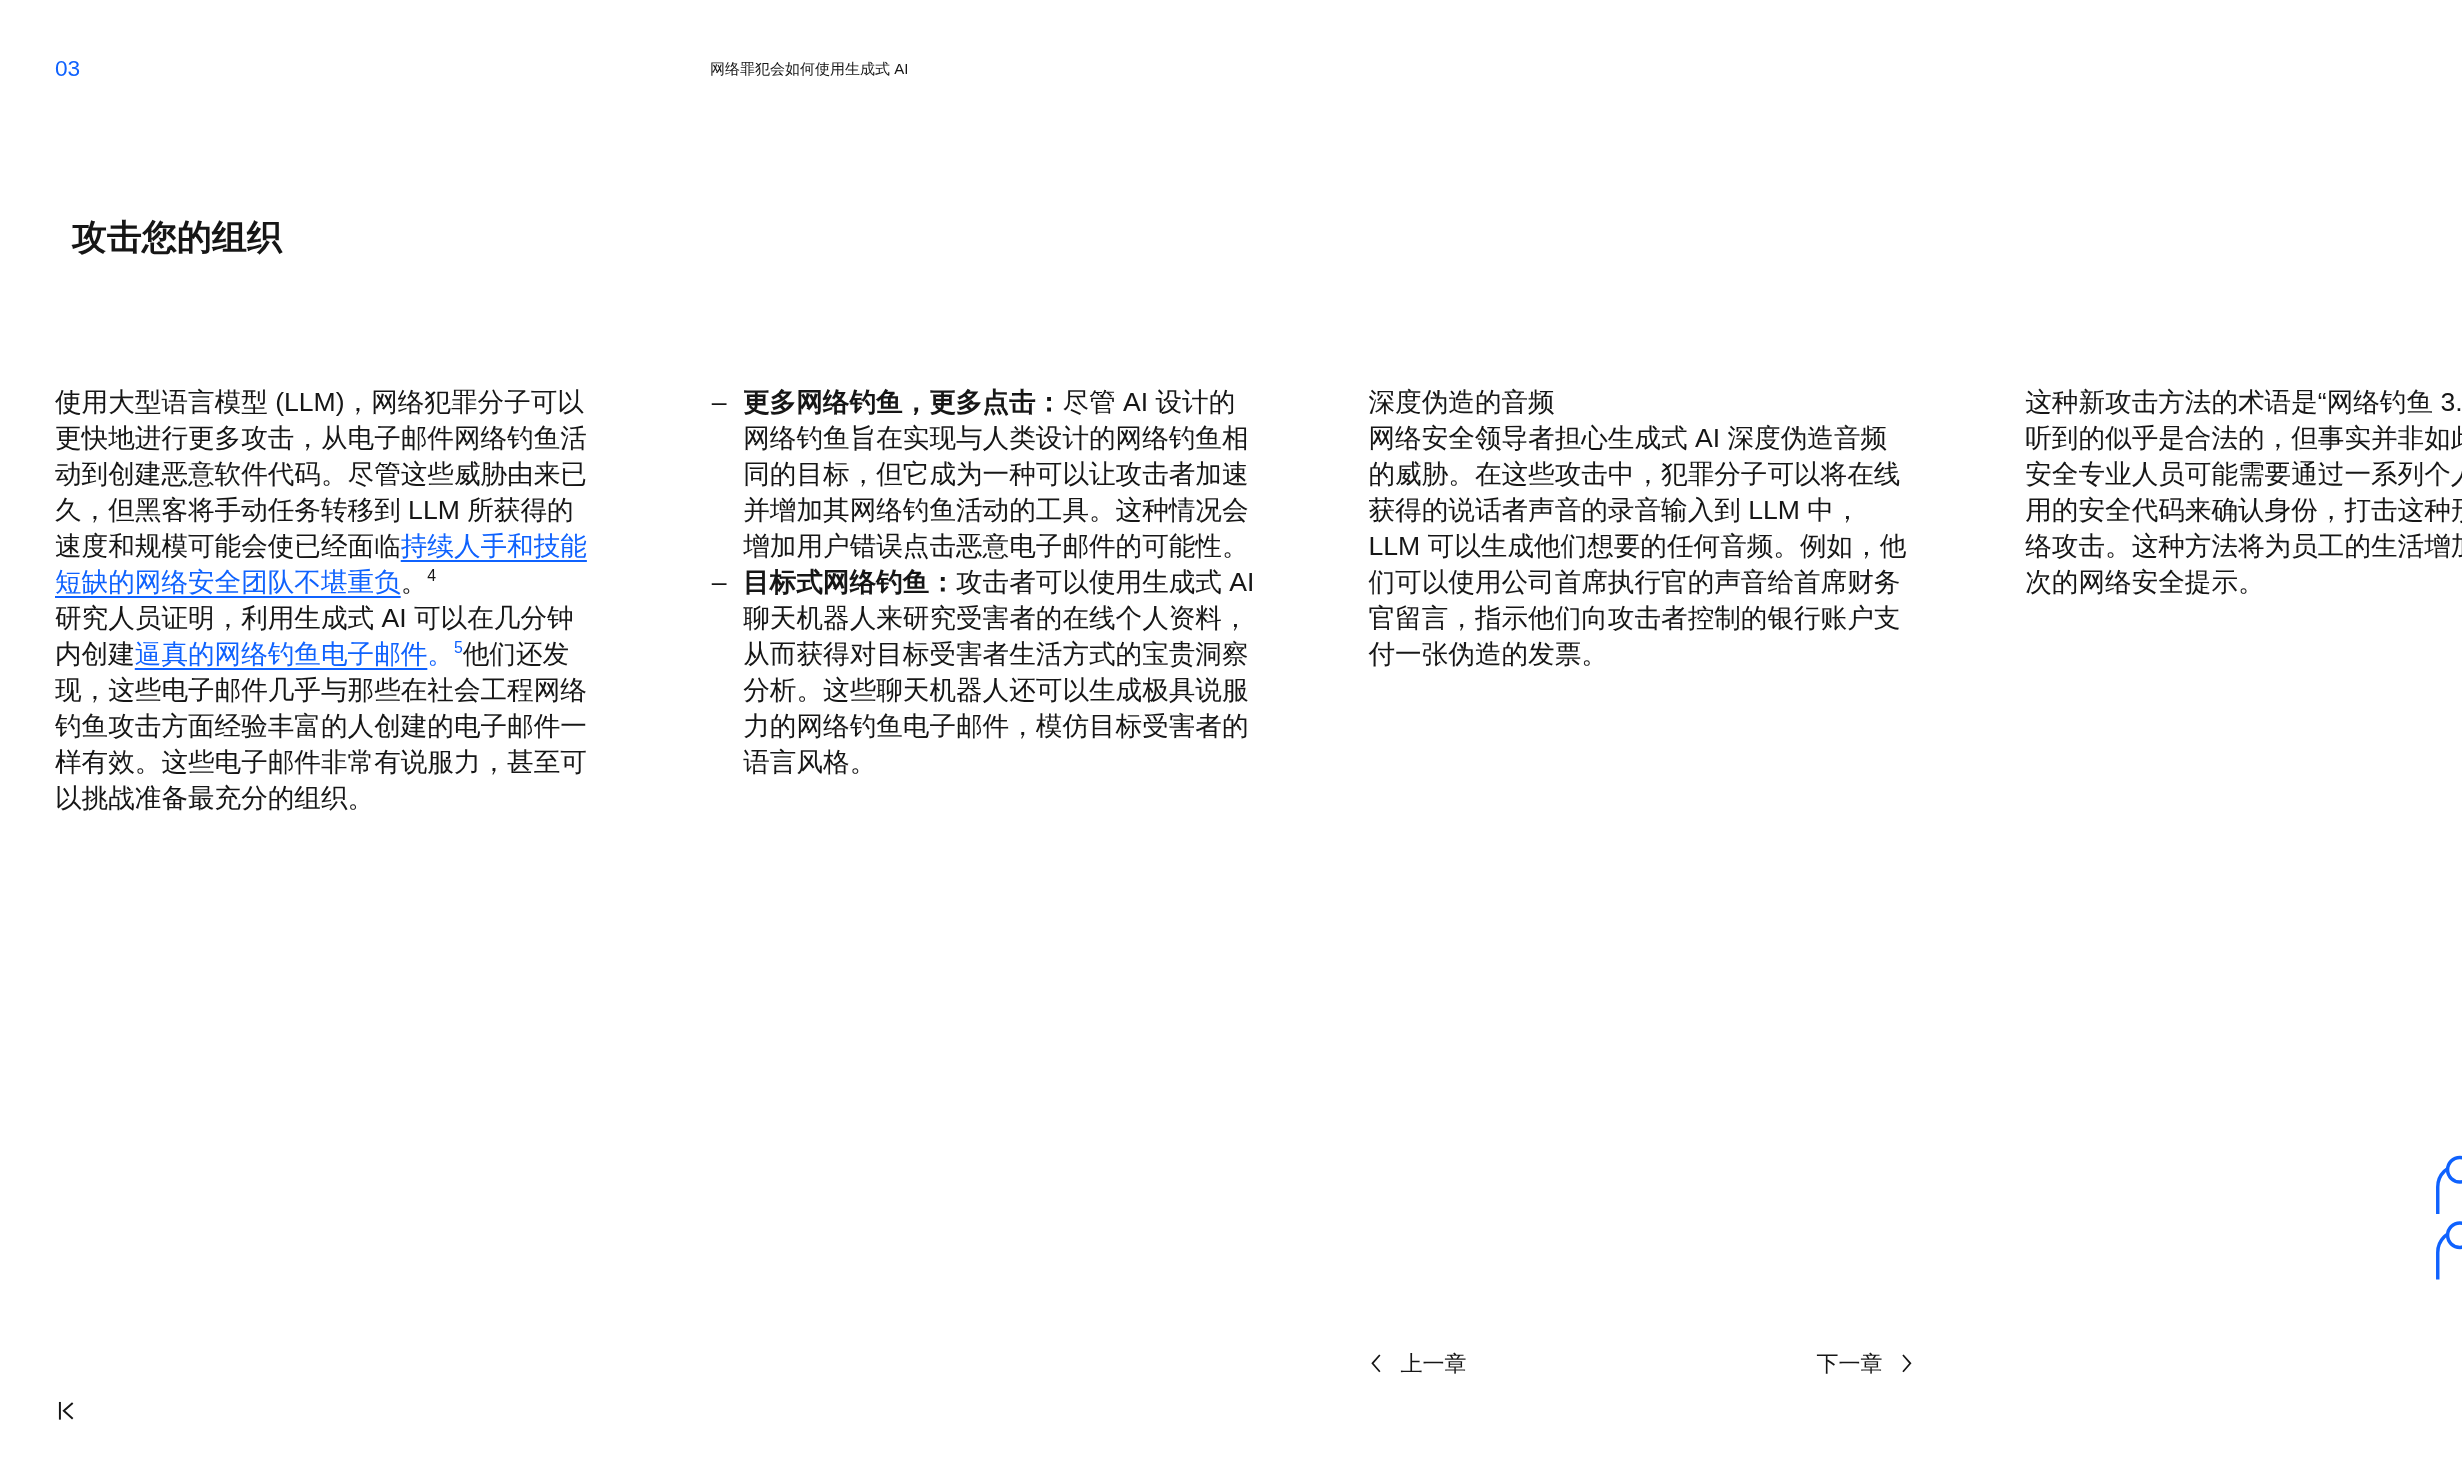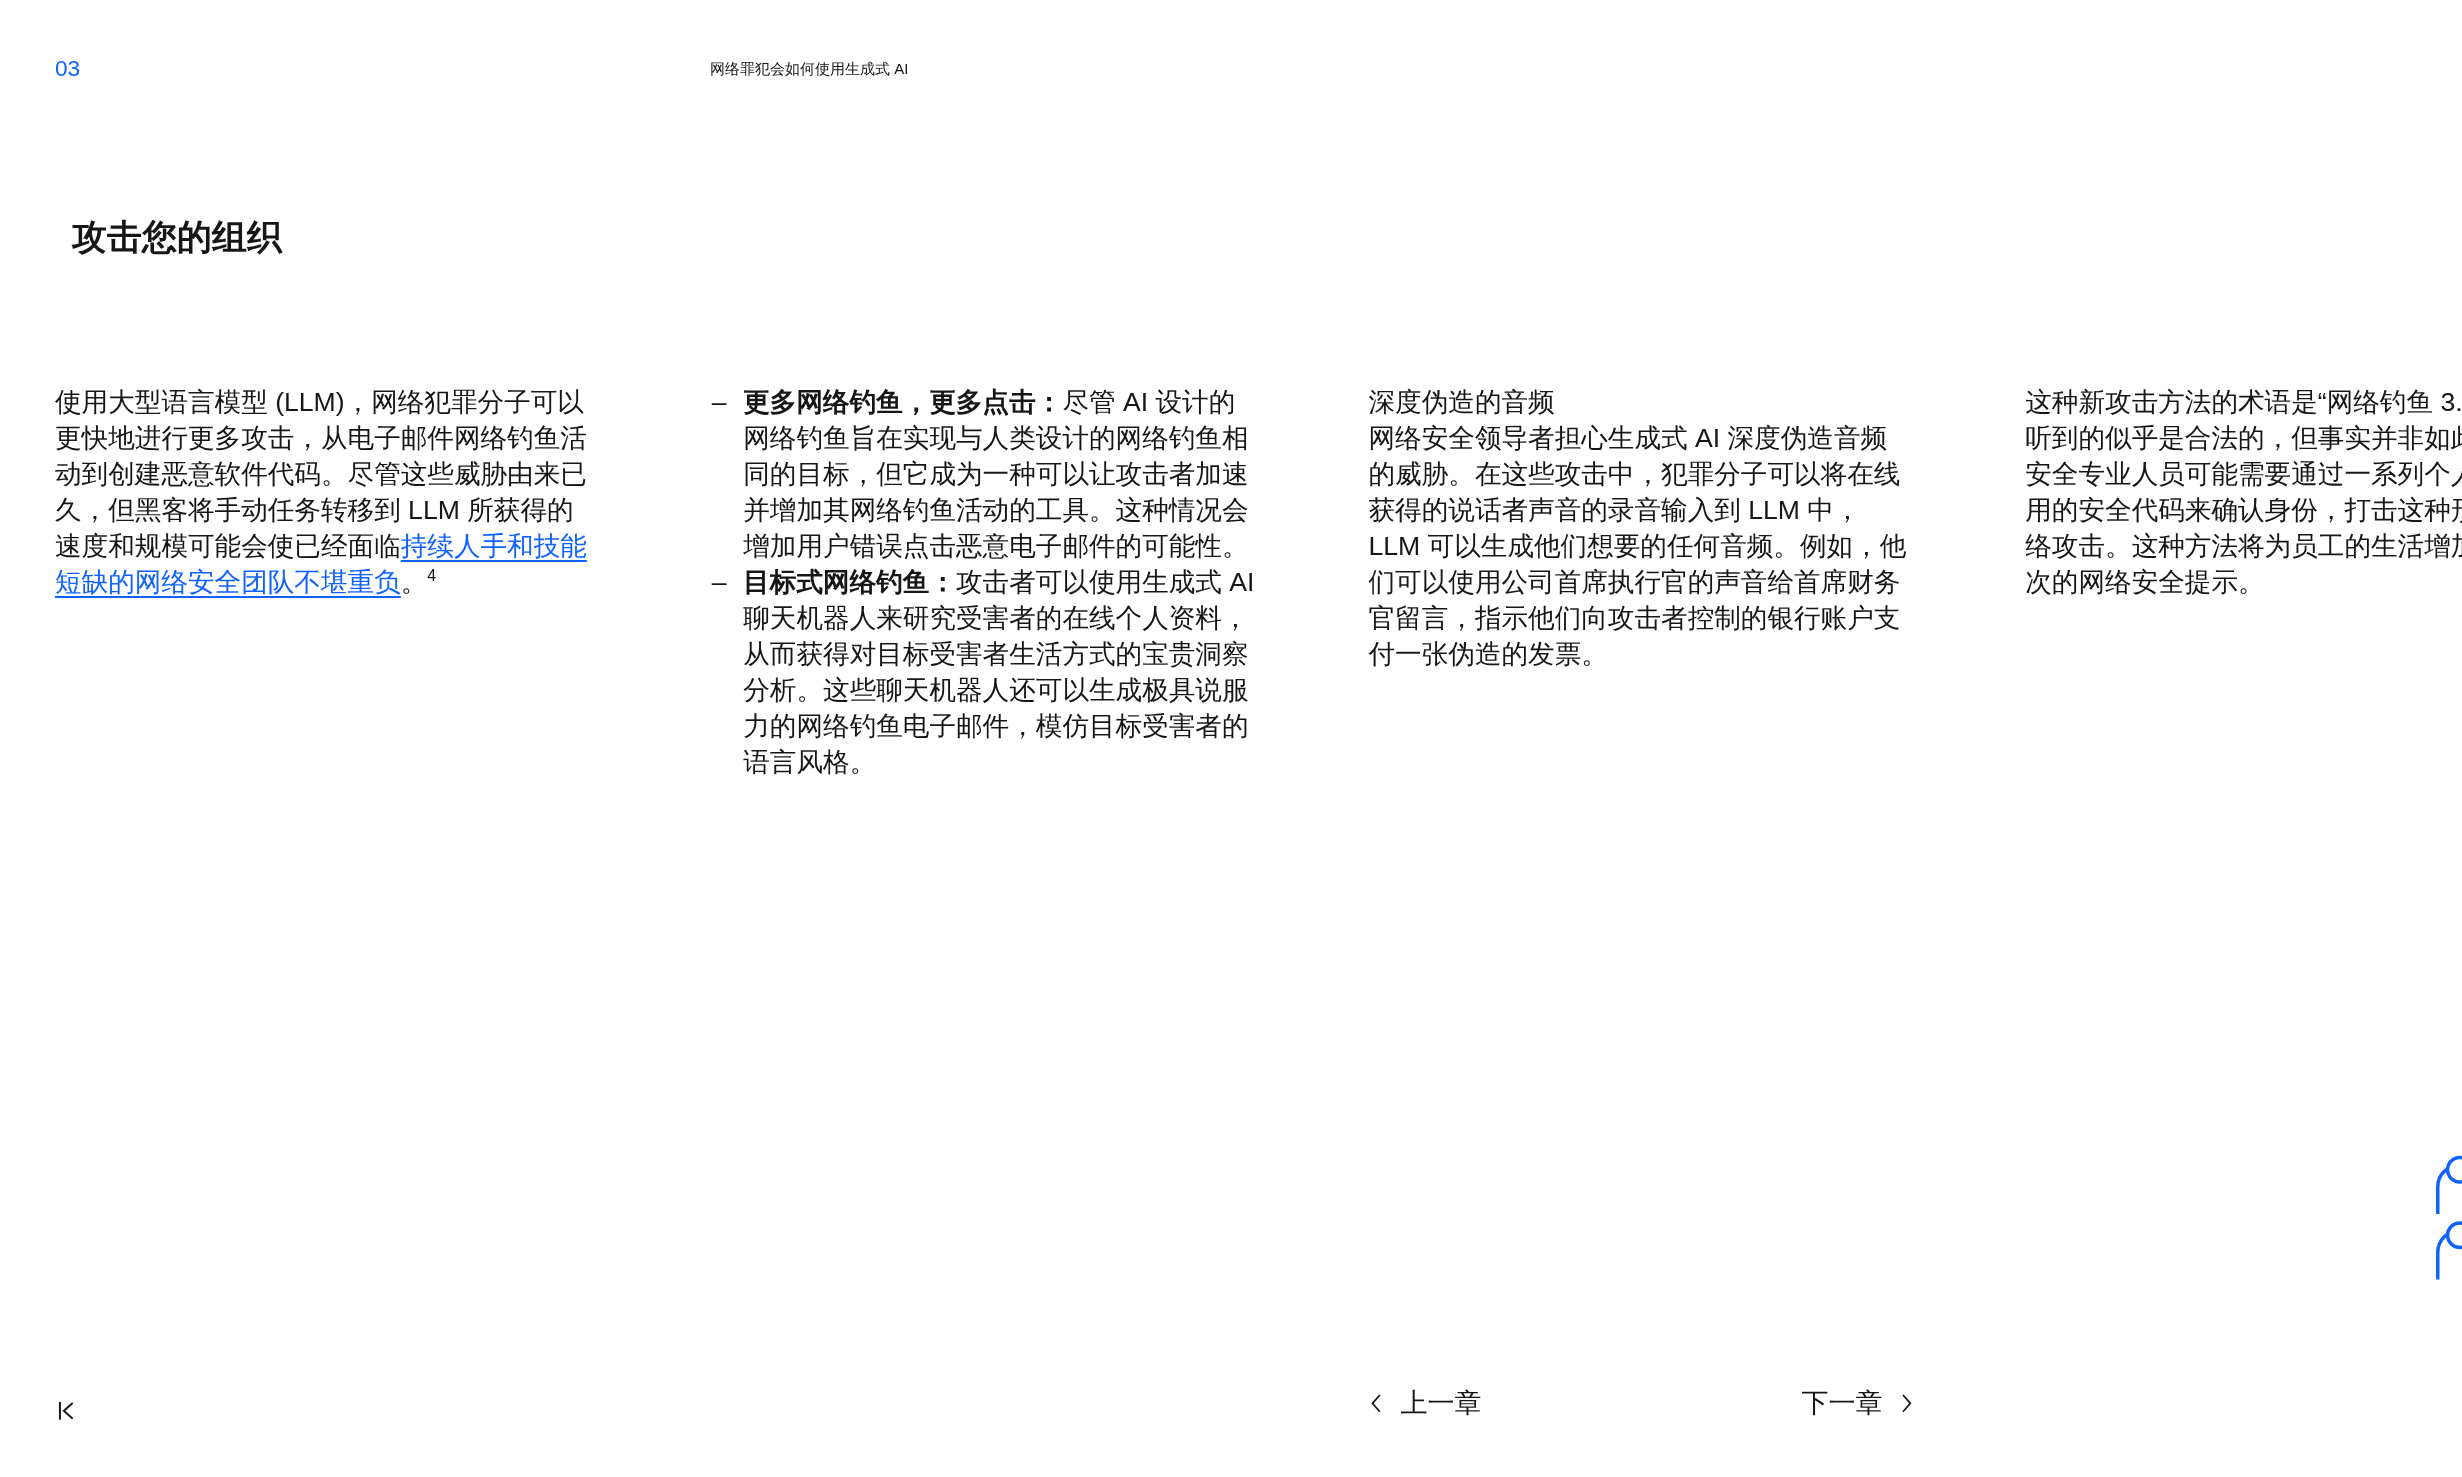--- a/index.html
+++ b/index.html
@@ -32,21 +32,21 @@
     text-decoration-thickness:1.5px; text-underline-offset:4.9px;
   }
   .blue-text { color:#0f62fe; }
   sup.fn { font-size:15.8px; line-height:0; vertical-align:super; }
   b.lbl { font-weight:700;margin-top:36px; }
 
   .bullet { display:flex; }
   .bullet .dash { flex:0 0 31.5px; }
 
   
-  .footer-item { font-size:27px; line-height:23.6px; top:1392px;text-align:right; }
+  .footer-item { font-size:22px; line-height:23.6px; top:1352px;text-align:right; }
   .nav-group { display:flex; align-items:center; gap:18.7px; }
   .icon-btn svg, .nav-group svg { display:block; }
   .first-btn { left:55px; top:1399px; }
   .prev-btn { left:1370px; }
   .next-btn { right:713px; }
 
   
   .people { left:2436px; top:1155px; width:131px; height:127px; }
 </style>
 </head>
@@ -54,20 +54,21 @@
 
 <div class="abs chapter-num">03</div>
 <div class="abs page-title">网络罪犯会如何使用生成式 AI</div>
 
 <h1 class="abs section-heading">攻击您的组织</h1>
 
 <main class="abs columns">
 
   <section>
     <p><span>使用大型语言模型 (LLM)，网络犯罪分子可以更快地进行更多攻击，从电子邮件网络钓鱼活动到创建恶意软件代码。尽管这些威胁由来已久，但黑客将手动任务转移到 LLM 所获得的速度和规模可能会使已经面临</span><a class="link">持续人手和技能短缺的网络安全团队不堪重负</a><span>。</span><sup class="fn">4</sup></p>
+    <p><span>研究人员证明，利用生成式 AI 可以在几分钟内创建</span><a class="link">逼真的网络钓鱼电子邮件</a><span class="blue-text">。</span><sup class="fn blue-text">5</sup><span>他们还发现，这些电子邮件几乎与那些在社会工程网络钓鱼攻击方面经验丰富的人创建的电子邮件一样有效。这些电子邮件非常有说服力，甚至可以挑战准备最充分的组织。</span></p>
   </section>
 
   <section>
     <div class="bullet">
       <span class="dash">–</span>
       <p><b class="lbl">更多网络钓鱼，更多点击：</b><span>尽管 AI 设计的网络钓鱼旨在实现与人类设计的网络钓鱼相同的目标，但它成为一种可以让攻击者加速并增加其网络钓鱼活动的工具。这种情况会增加用户错误点击恶意电子邮件的可能性。</span></p>
     </div>
     <div class="bullet">
       <span class="dash">–</span>
       <p><b class="lbl">目标式网络钓鱼：</b><span>攻击者可以使用生成式 AI 聊天机器人来研究受害者的在线个人资料，从而获得对目标受害者生活方式的宝贵洞察分析。这些聊天机器人还可以生成极具说服力的网络钓鱼电子邮件，模仿目标受害者的语言风格。</span></p>

